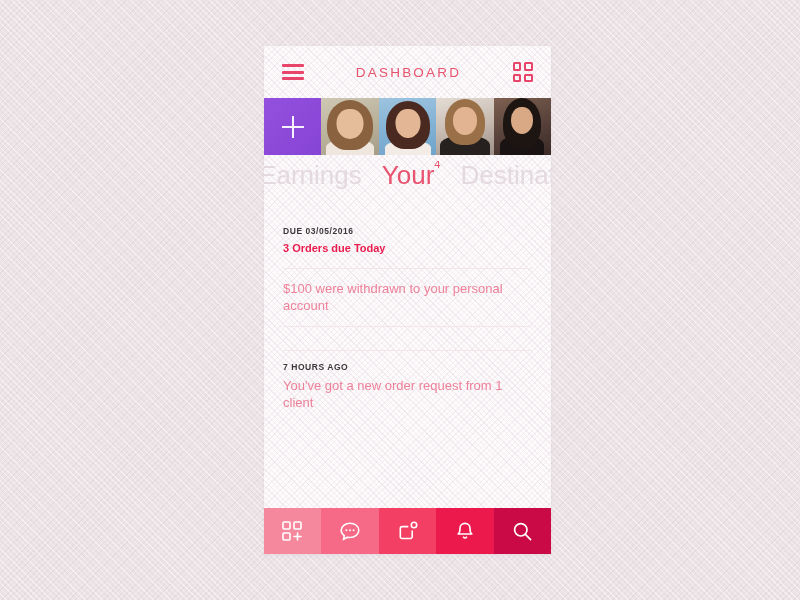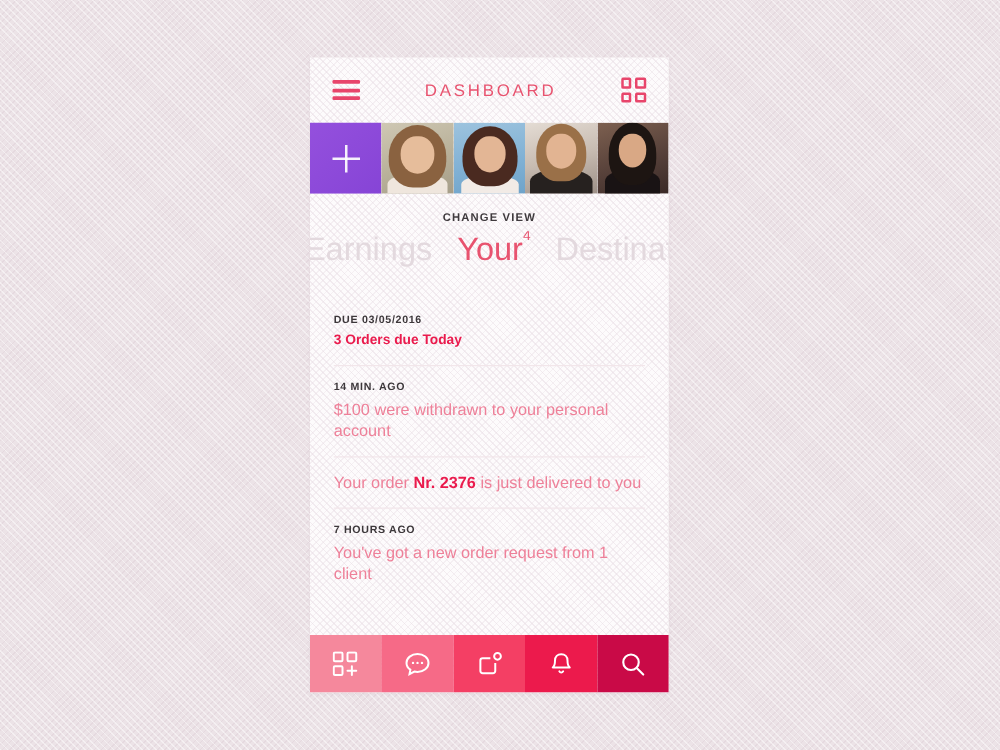--- a/index.html
+++ b/index.html
@@ -15,21 +15,21 @@
     background-color: #ece3e7;
     background-image:
       repeating-linear-gradient(45deg, rgba(255,255,255,0.45) 0 1px, transparent 1px 4px),
       repeating-linear-gradient(-45deg, rgba(214,195,205,0.30) 0 1px, transparent 1px 4px);
     position: relative;
   }
 
   
   #phone {
     position: absolute;
-    left: 248px;
+    left: 264px;
     top: 46px;
     width: 287px;
     height: 508px;
     background-color: #fdfbfc;
     background-image:
       repeating-linear-gradient(45deg, rgba(233,222,229,0.55) 0 1px, transparent 1px 4px),
       repeating-linear-gradient(-45deg, rgba(233,222,229,0.40) 0 1px, transparent 1px 4px);
     overflow: hidden;
     box-shadow: 0 1px 3px rgba(150,120,135,0.10);
     display: flex;
@@ -301,41 +301,38 @@
     <div class="av" id="a4">
       <div class="face">
         <div class="bg"></div>
           <div class="body"></div>
           <div class="hair"></div>
           <div class="skin"></div>
       </div>
     </div>
   </div>
 
-  <div id="change-view-label">CHANGE VIEW</div>
   <div id="view-carousel">
     <span class="view-opt inactive">Earnings</span>
     <span class="view-opt active"><span>Your</span><sup>4</sup></span>
     <span class="view-opt inactive">Destinat</span>
   </div>
 
   <div id="feed">
 
     <div class="feed-item">
       <div class="feed-time">DUE 03/05/2016</div>
       <div class="feed-text headline">3 Orders due Today</div>
     </div>
 
     <div class="feed-item">
-      <div class="feed-time">14 MIN. AGO</div>
       <div class="feed-text"><span>$100 were withdrawn to your personal account</span></div>
     </div>
 
     <div class="feed-item">
-      <div class="feed-text"><span>Your order </span><b>Nr. 2376</b><span> is just delivered to you</span></div>
     </div>
 
     <div class="feed-item">
       <div class="feed-time">7 HOURS AGO</div>
       <div class="feed-text"><span>You've got a new order request from 1 client</span></div>
     </div>
 
   </div>
 
   <div id="tabbar">

